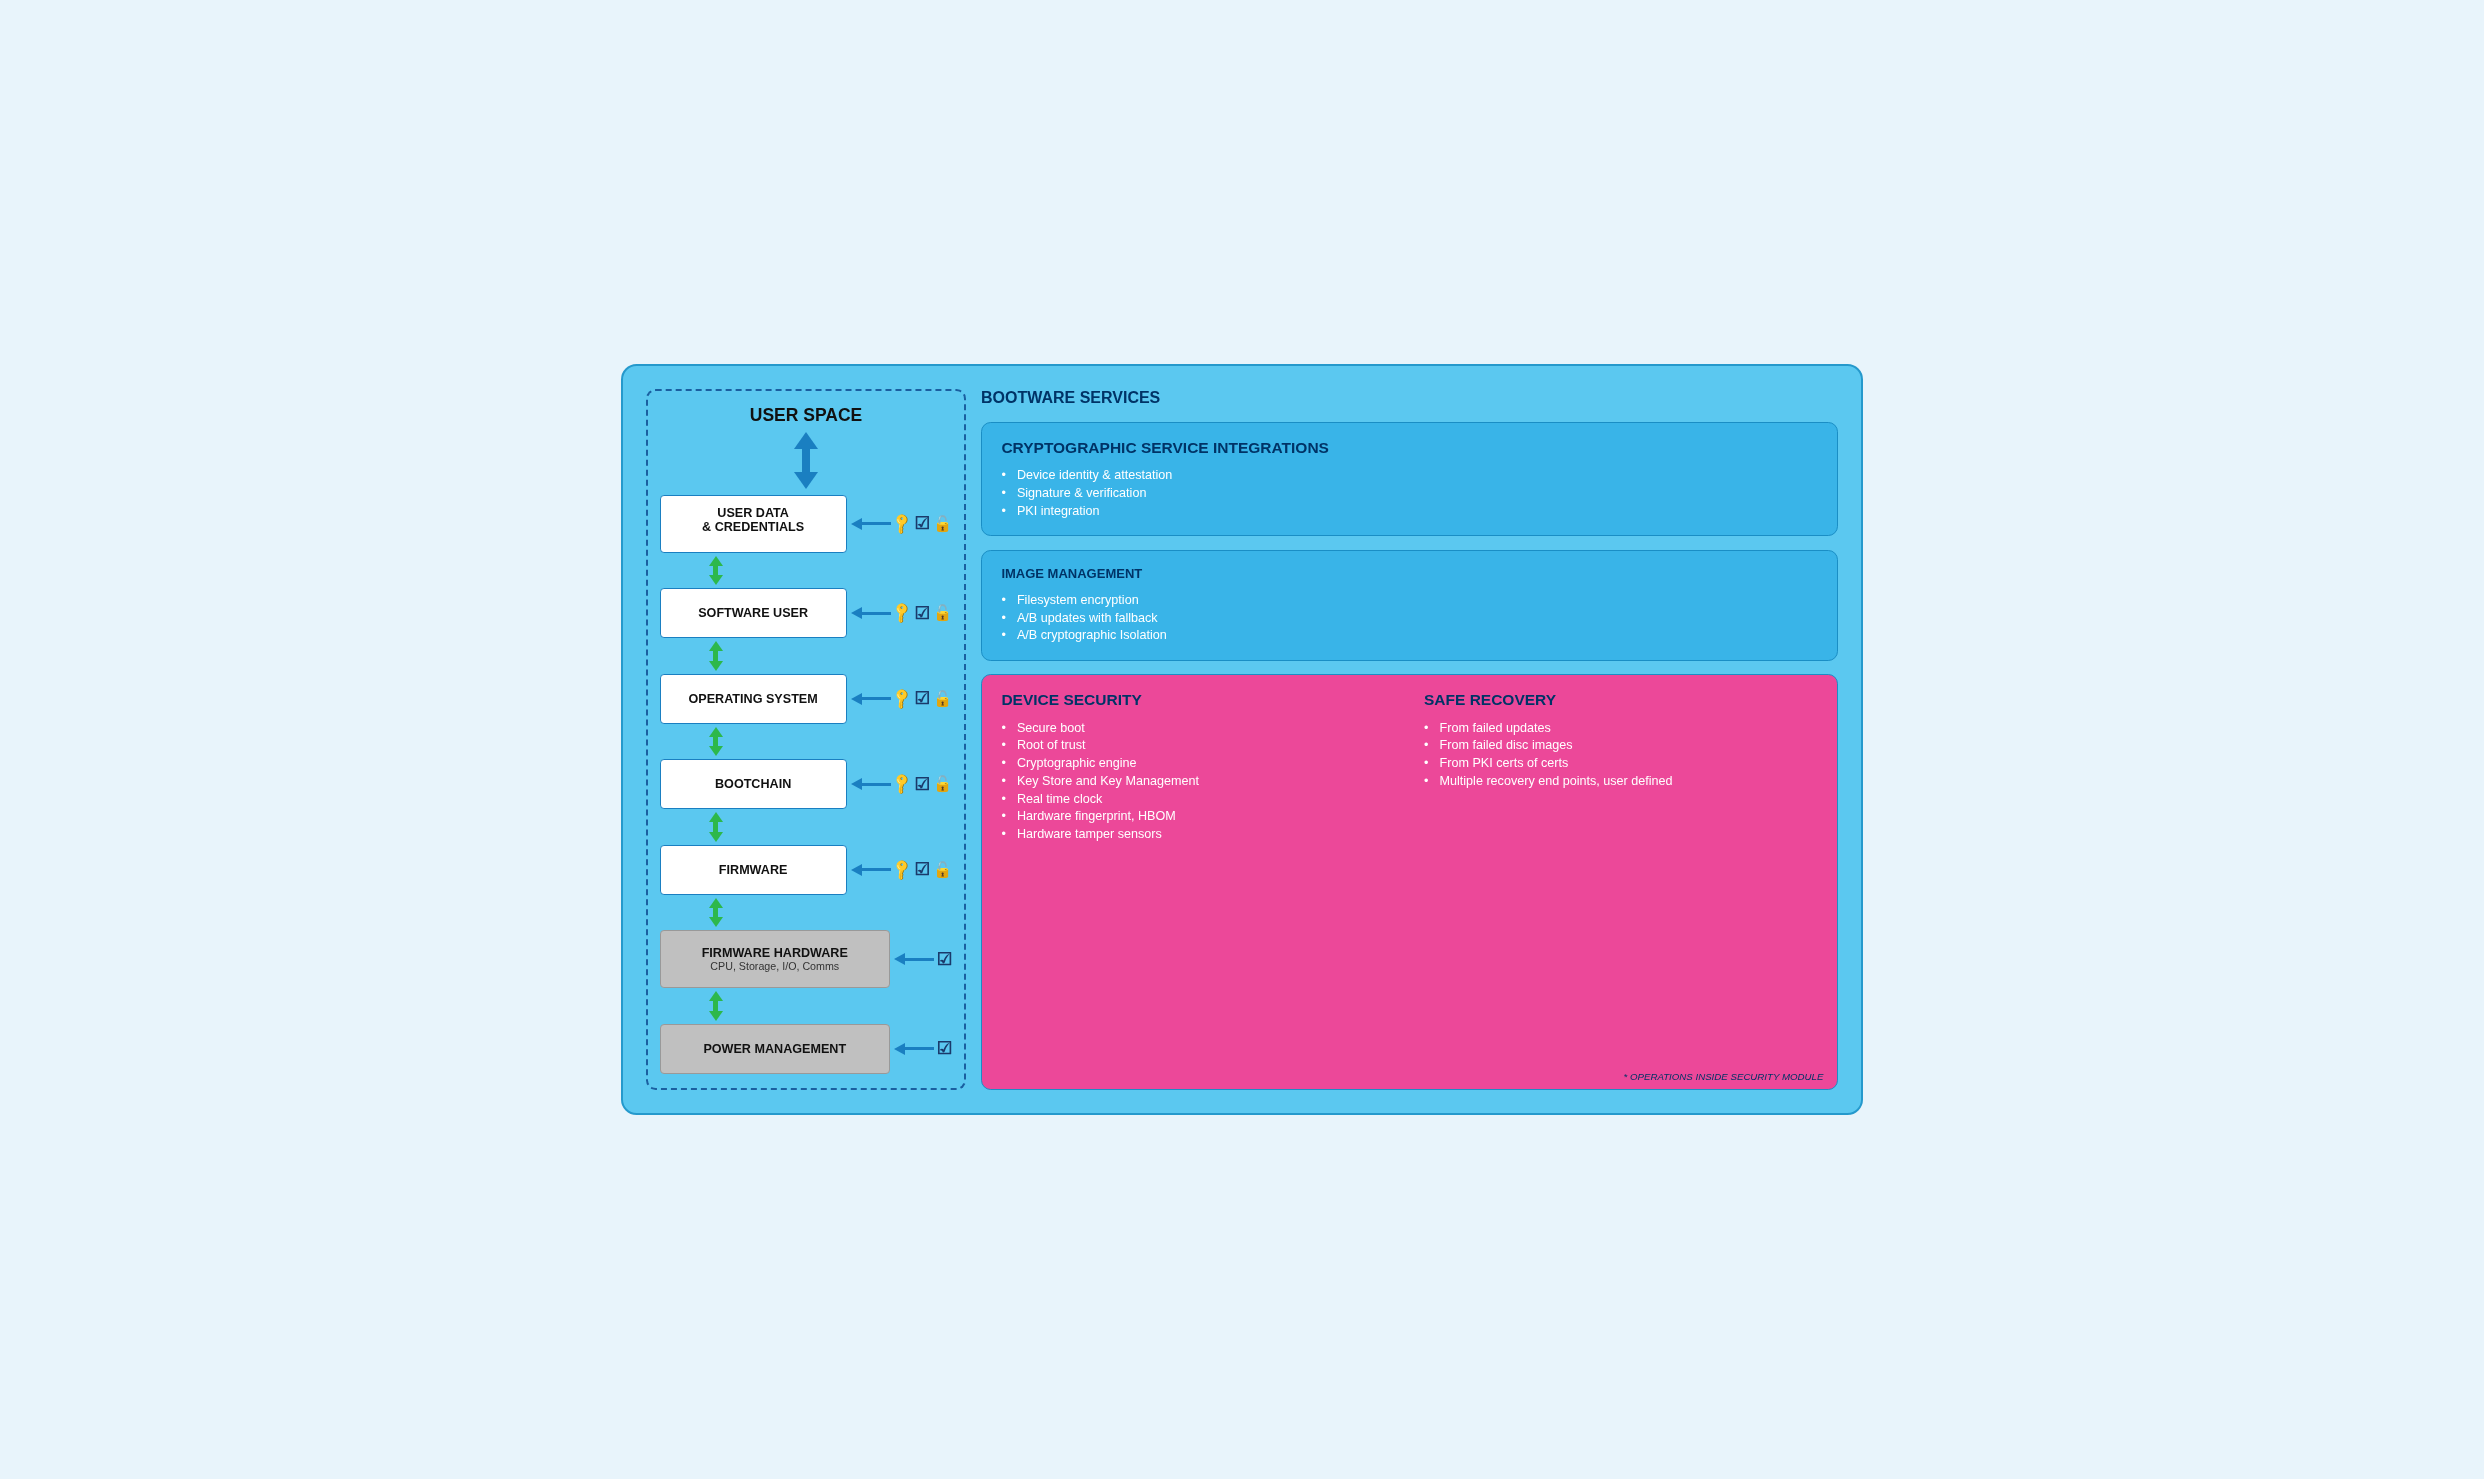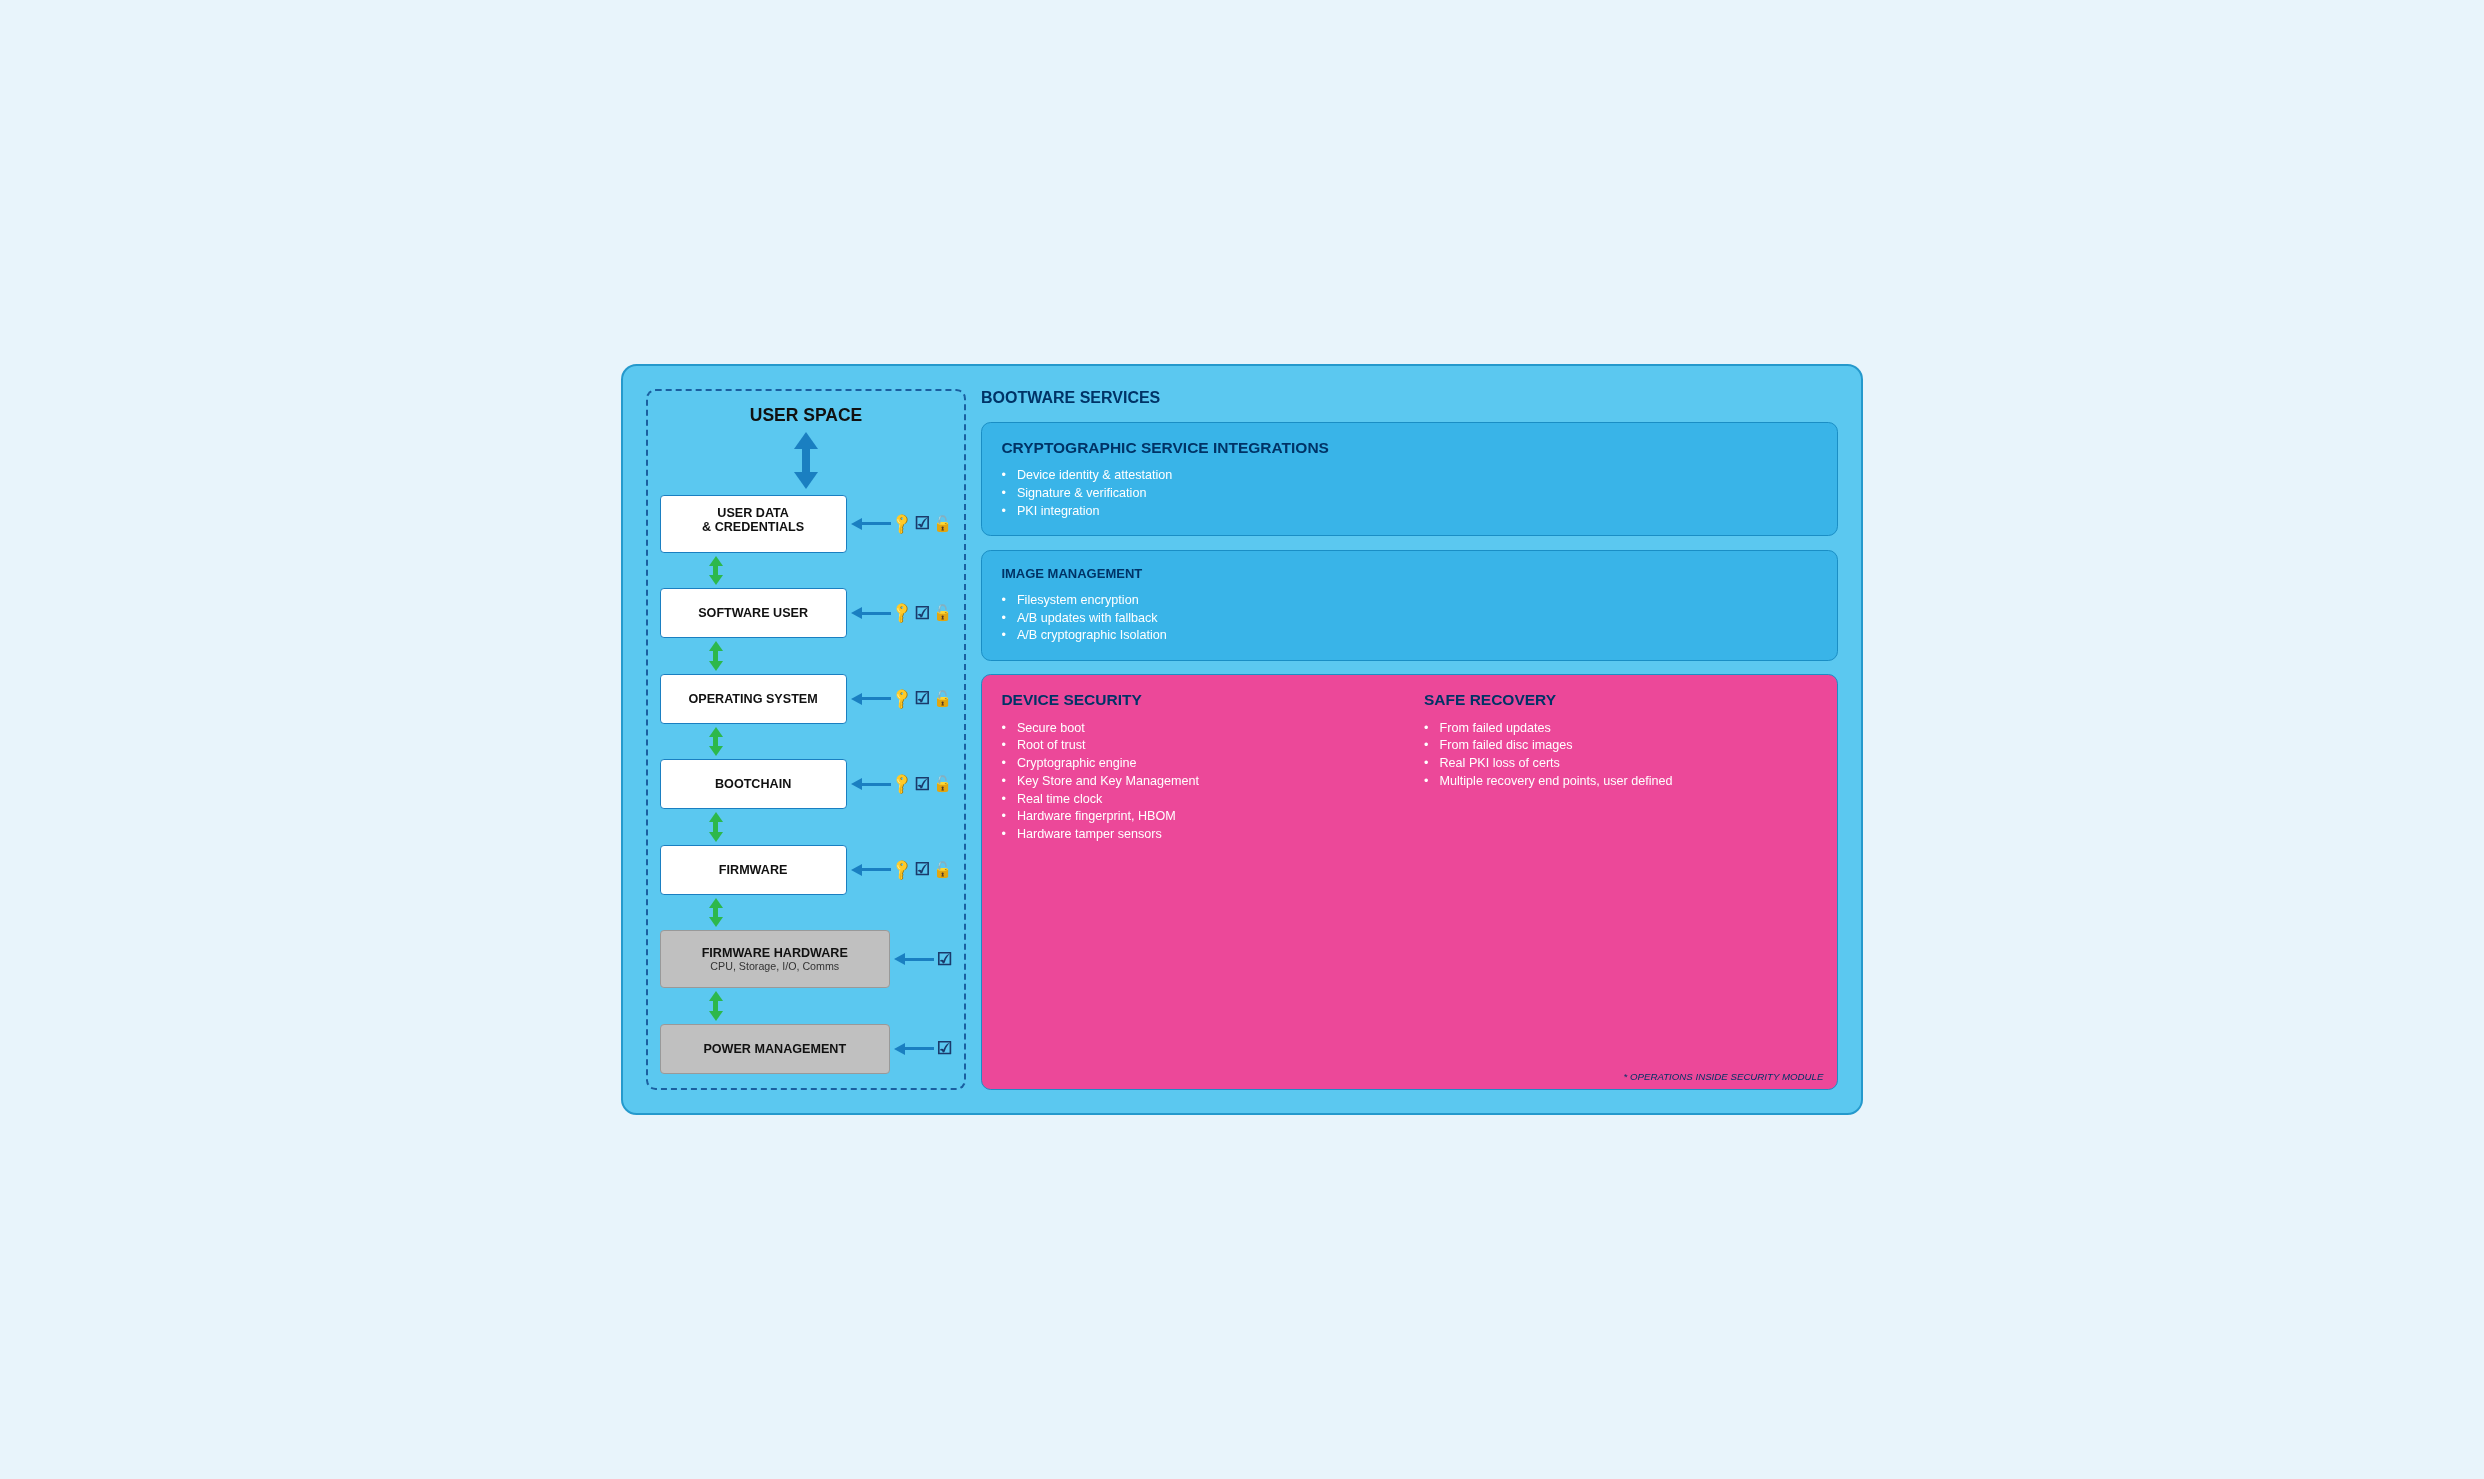--- a/index.html
+++ b/index.html
@@ -250,21 +250,21 @@
           <li style="color:white;font-size:12.6px;padding:1.9px 0 1.9px 15.5px;position:relative;">
             <span style="position:absolute;left:0;">•</span>
             <span>From failed updates</span>
           </li>
           <li style="color:white;font-size:12.6px;padding:1.9px 0 1.9px 15.5px;position:relative;">
             <span style="position:absolute;left:0;">•</span>
             <span>From failed disc images</span>
           </li>
           <li style="color:white;font-size:12.6px;padding:1.9px 0 1.9px 15.5px;position:relative;">
             <span style="position:absolute;left:0;">•</span>
-            <span>Real PKI loss of certs</span>
+            <span>From PKI certs of certs</span>
           </li>
           <li style="color:white;font-size:12.6px;padding:1.9px 0 1.9px 15.5px;position:relative;">
             <span style="position:absolute;left:0;">•</span>
             <span>Multiple recovery end points, user defined</span>
           </li>
         </ul>
       </div>
 
       <div style="position:absolute;bottom:7.8px;right:13.6px;font-size:9.7px;color:#003366;font-style:italic;">* OPERATIONS INSIDE SECURITY MODULE</div>
     </div>

